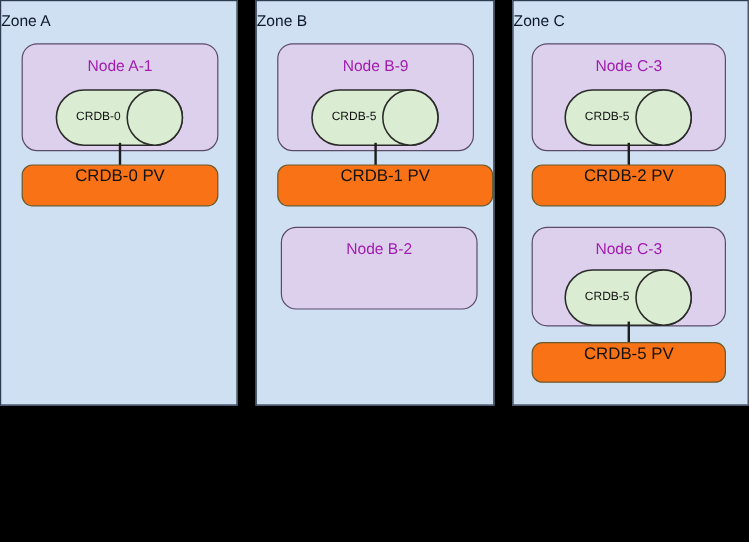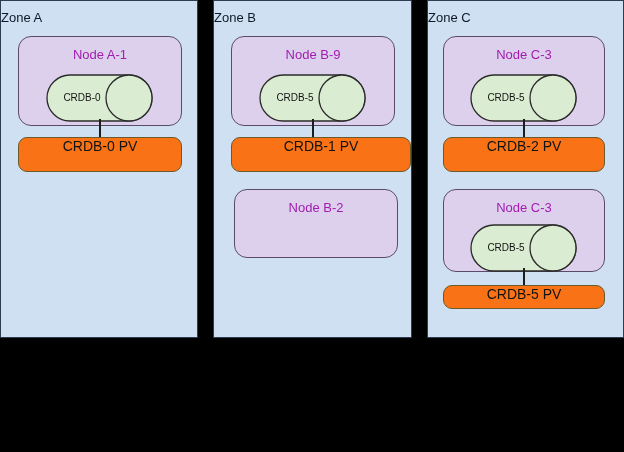--- a/index.html
+++ b/index.html
@@ -194,17 +194,17 @@
   <div class="cyl" style="left:470px; top:224px; width:107px; height:48px;">
     <svg width="107" height="48" viewBox="0 0 107 48">
       <path d="M24,1 H83 A23,23 0 0 1 83,47 H24 A23,23 0 0 1 24,1 Z" fill="#daedd2" stroke="#2b2b2b" stroke-width="1.3"></path>
       <ellipse cx="83" cy="24" rx="23" ry="23" fill="#daedd2" stroke="#2b2b2b" stroke-width="1.3"></ellipse>
     </svg>
     <div class="cyl-label" style="width:72px;">CRDB-5</div>
   </div>
 
   <div class="connector" style="left:523px; top:268px; height:18px;"></div>
 
-  <div class="pv" style="left:443px; top:285px; width:162px; height:24px;">
+  <div class="pv" style="left:443px; top:285px; width:162px; height:34px;">
     <span class="pv-label">CRDB-5 PV</span>
   </div>
 
 </div>
 
 </body></html>

